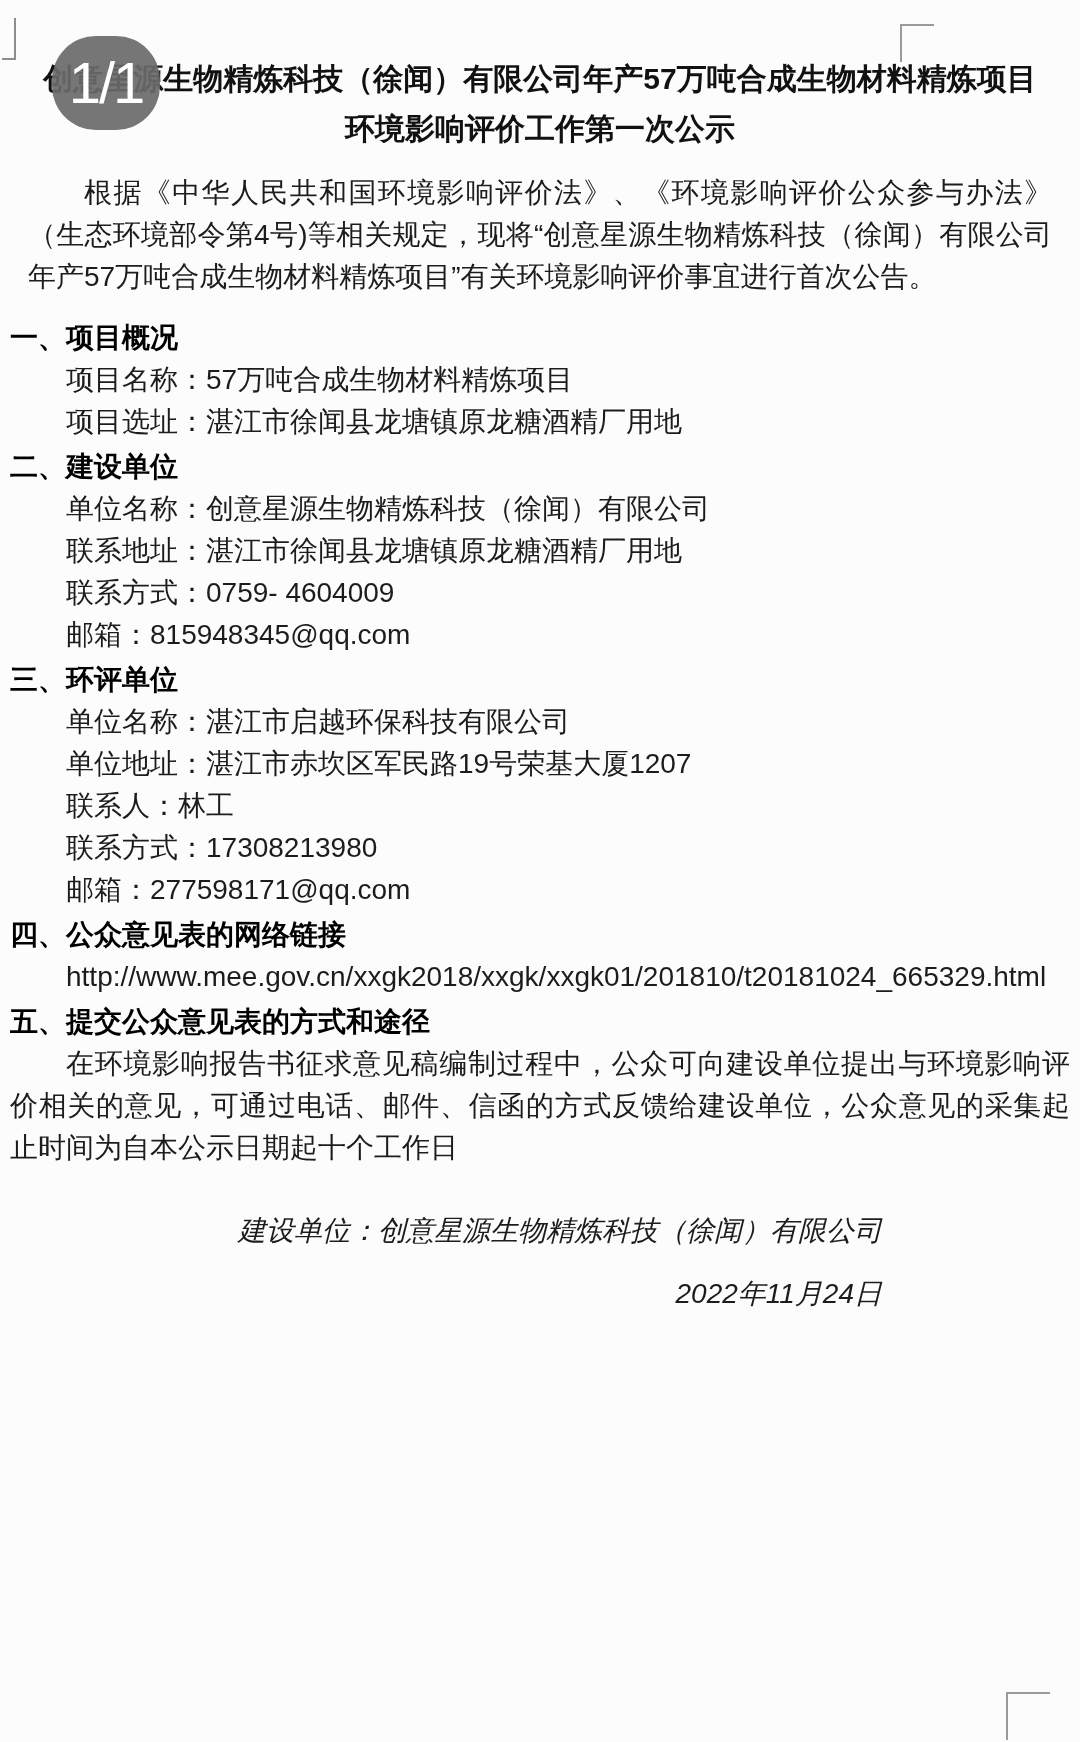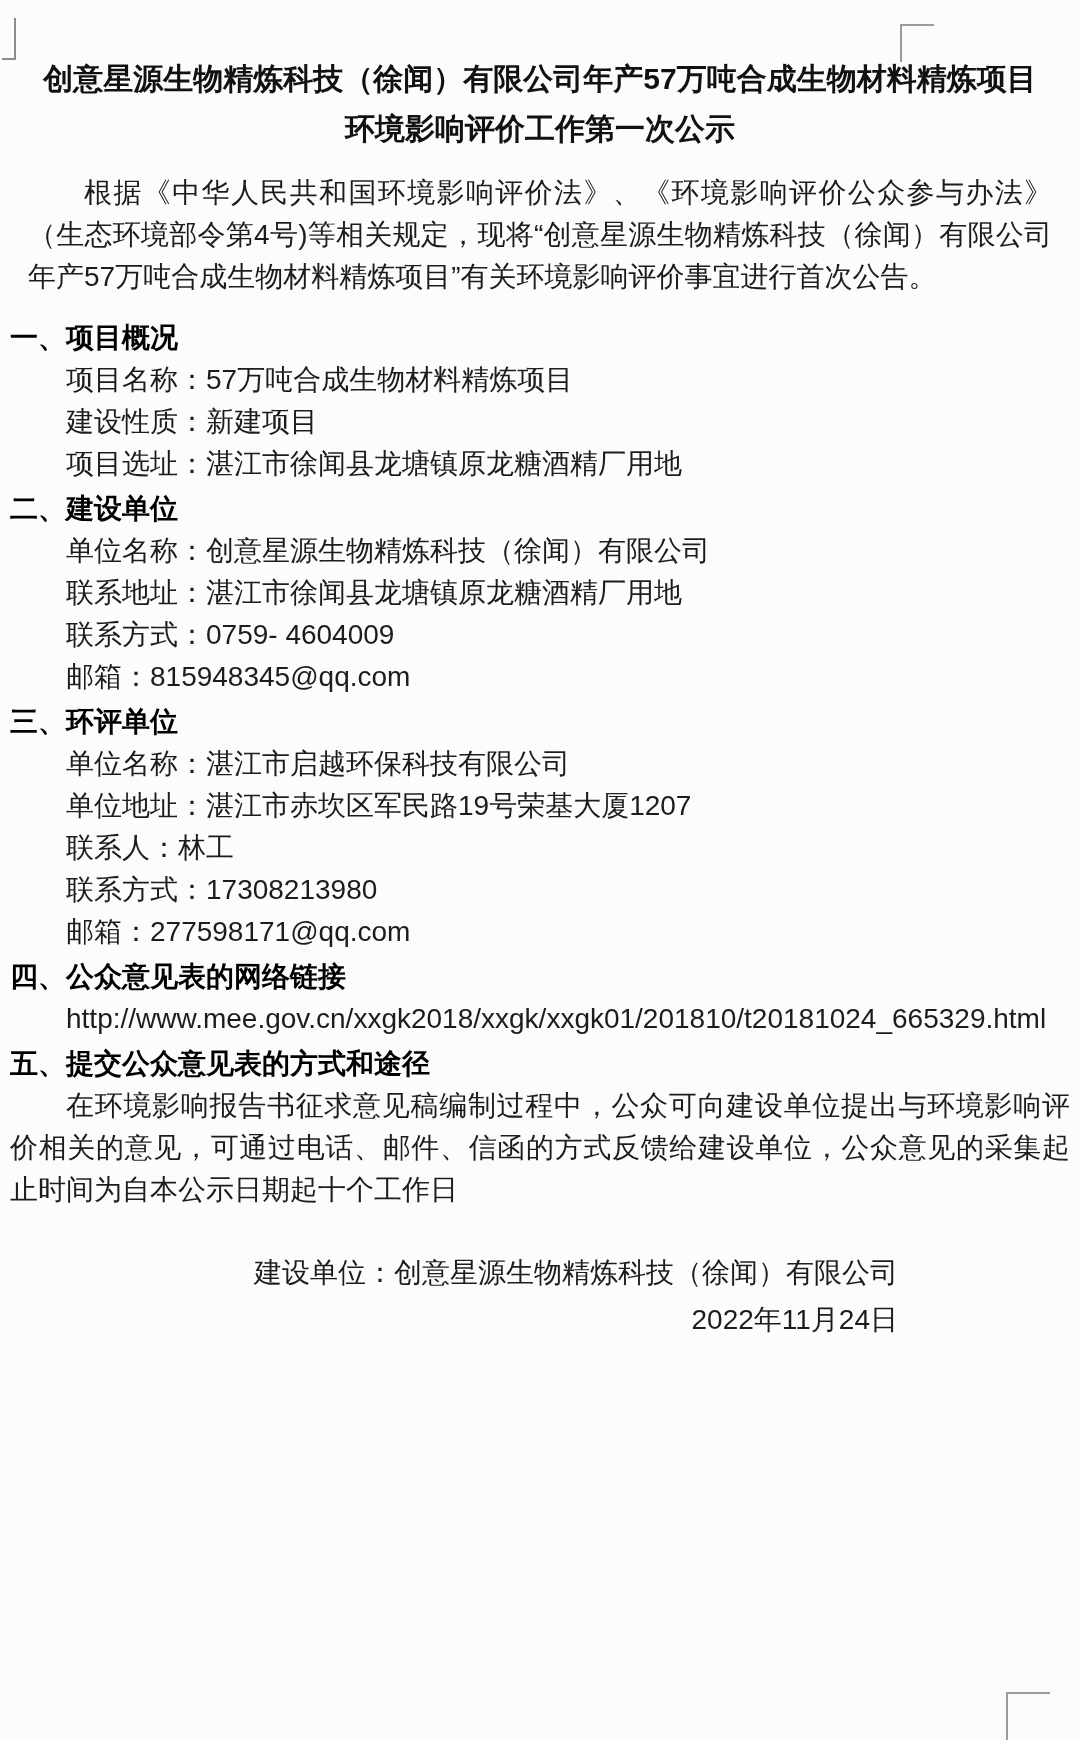--- a/index.html
+++ b/index.html
@@ -82,42 +82,42 @@
     text-align: justify;
     text-justify: inter-ideograph;
   }
   .signature-block {
     margin-top: 38px;
     text-align: right;
     padding-right: 172px;
     font-size: 28px;
     line-height: 47px;
   }
-  .signature-block p { margin: 0; }
+  .signature-block p { margin: 16px; font-style: italic; }
 </style>
 </head>
 <body>
 
 <div class="page">
 
   <div class="corner corner-tl"></div>
   <div class="corner corner-tr"></div>
   <div class="corner corner-br"></div>
 
+  <div class="badge">1/1</div>
 
   <h1 class="title">
     <span class="title-line">创意星源生物精炼科技（徐闻）有限公司年产57万吨合成生物材料精炼项目</span>
     <span class="title-line">环境影响评价工作第一次公示</span>
   </h1>
 
   <p class="para indent">根据《中华人民共和国环境影响评价法》、《环境影响评价公众参与办法》（生态环境部令第4号)等相关规定，现将“创意星源生物精炼科技（徐闻）有限公司年产57万吨合成生物材料精炼项目”有关环境影响评价事宜进行首次公告。</p>
 
   <h2 class="heading">一、项目概况</h2>
   <p class="item">项目名称：57万吨合成生物材料精炼项目</p>
-  <p class="item">建设性质：新建项目</p>
   <p class="item">项目选址：湛江市徐闻县龙塘镇原龙糖酒精厂用地</p>
 
   <h2 class="heading">二、建设单位</h2>
   <p class="item">单位名称：创意星源生物精炼科技（徐闻）有限公司</p>
   <p class="item">联系地址：湛江市徐闻县龙塘镇原龙糖酒精厂用地</p>
   <p class="item">联系方式：0759- 4604009</p>
   <p class="item">邮箱：815948345@qq.com</p>
 
   <h2 class="heading">三、环评单位</h2>
   <p class="item">单位名称：湛江市启越环保科技有限公司</p>

